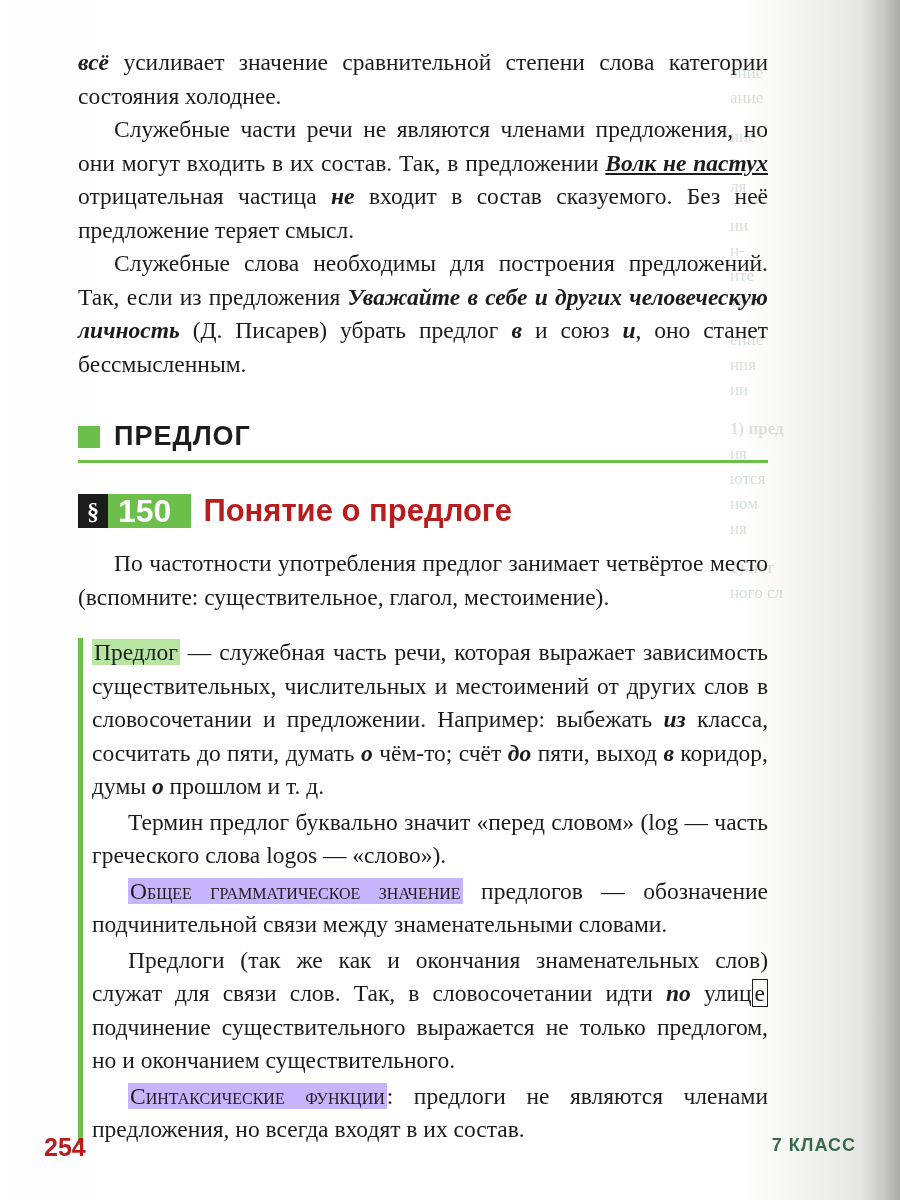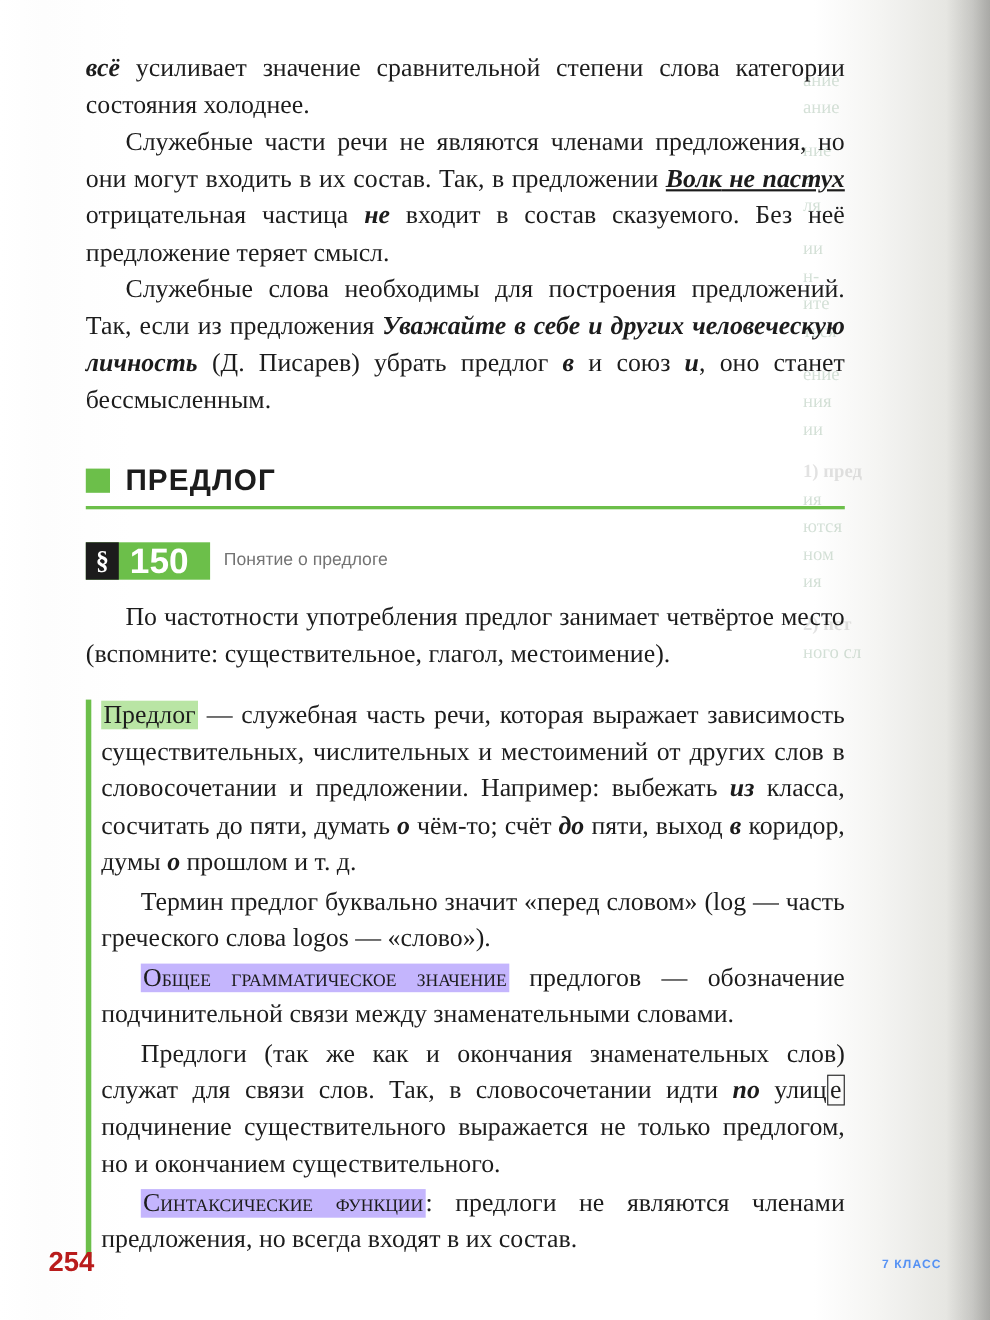--- a/index.html
+++ b/index.html
@@ -121,23 +121,23 @@
   }
   .para-num {
     font-family: "Liberation Sans", sans-serif;
     font-weight: bold;
     font-size: 32px;
     color: #ffffff;
     padding: 0 10px 0 10px;
   }
   .para-title {
     font-family: "Liberation Sans", sans-serif;
-    font-weight: normal;
-    font-size: 16px;
-    color: #737373;
+    font-weight: bold;
+    font-size: 31px;
+    color: #b91c1c;
   }
 
   
   .rulebox {
     position: relative;
     margin-top: 22px;
     padding-left: 14px;
   }
   .rulebox::before {
     content: "";
@@ -167,23 +167,23 @@
     font-weight: bold;
     font-size: 25px;
     color: #b91c1c;
   }
   .klass {
     position: absolute;
     right: 44px;
     bottom: 44px;
     font-family: "Liberation Sans", sans-serif;
     font-weight: bold;
-    font-size: 11px;
+    font-size: 18px;
     letter-spacing: 1px;
-    color: #3b82f6;
+    color: #14532d;
     opacity: .85;
   }
   .spine-shadow {
     position: absolute;
     right: 0; top: 0;
     width: 40px; height: 1200px;
     background: linear-gradient(to right, rgba(0,0,0,0) 0%, rgba(0,0,0,0.10) 60%, rgba(0,0,0,0.22) 100%);
     pointer-events: none;
   }
 </style>

